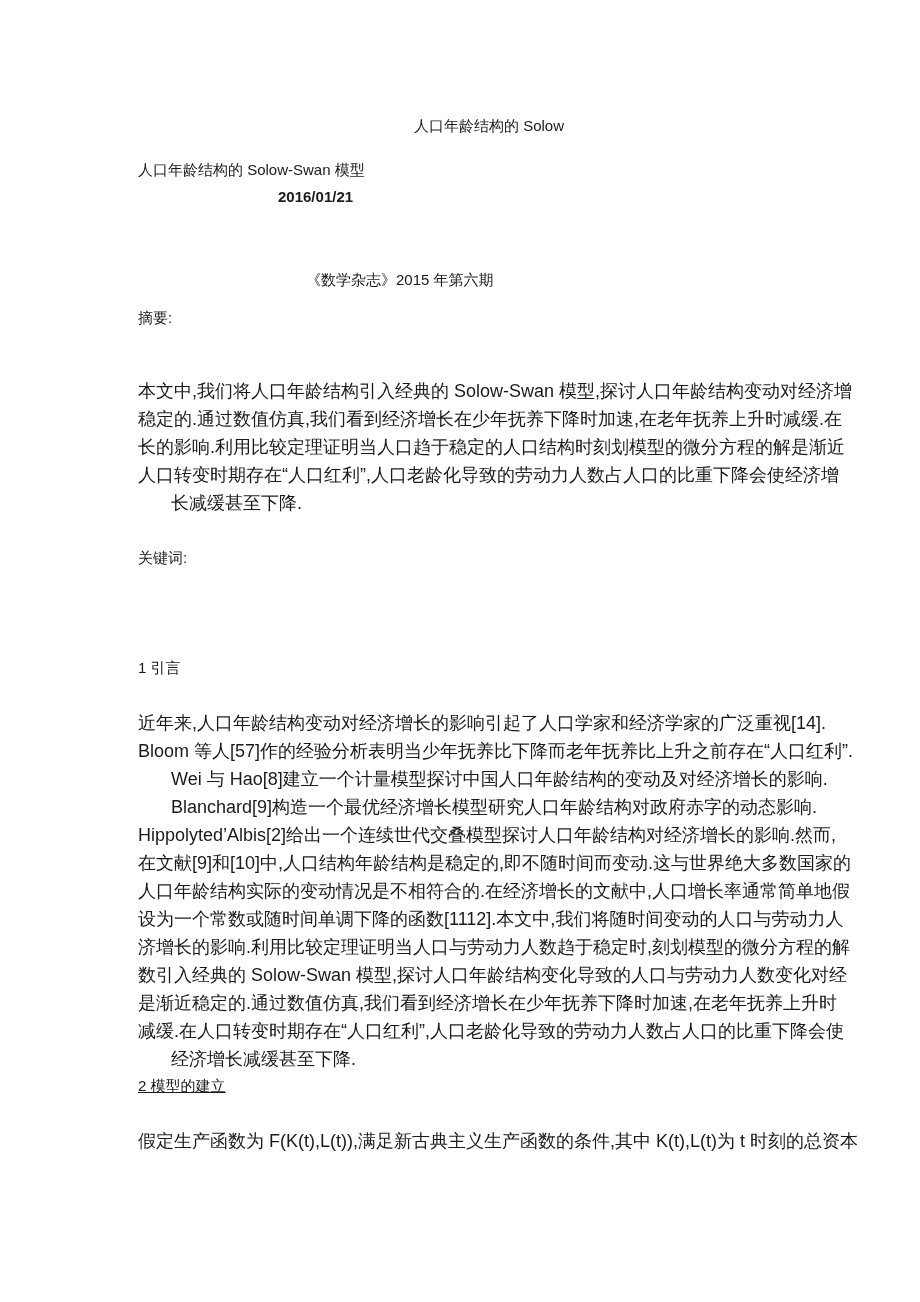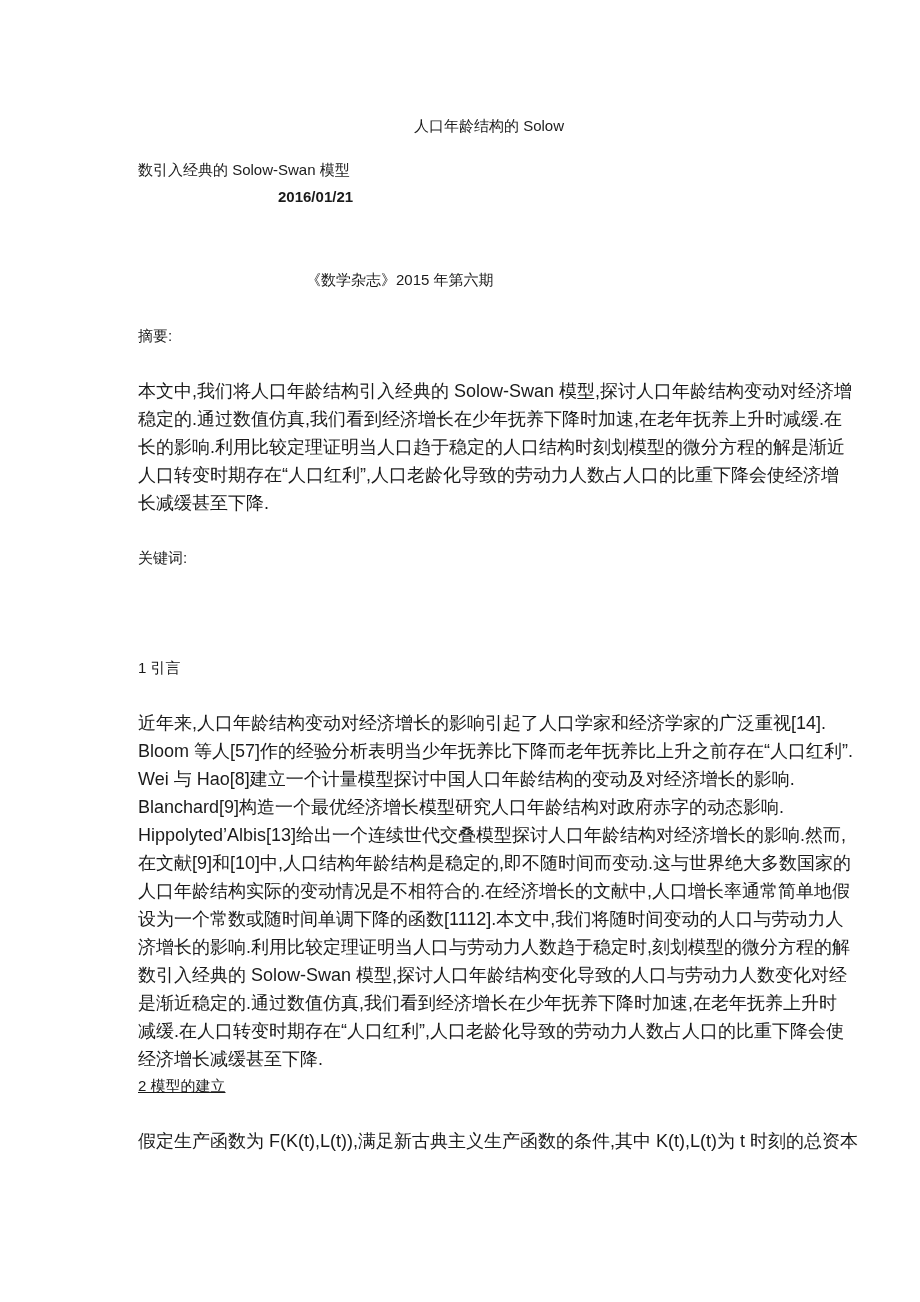--- a/index.html
+++ b/index.html
@@ -3,56 +3,56 @@
 <meta charset="utf-8">
 <style>
   html, body { margin: 0; padding: 0; background: #ffffff; }
   body { width: 920px; height: 1302px; position: relative; overflow: hidden;
          font-family: "Liberation Sans", "DejaVu Sans", sans-serif; color: #1a1a1a; }
   .page { position: absolute; left: 0; top: 0; width: 920px; height: 1302px; }
   .line { position: absolute; left: 138px; font-size: 15px; line-height: 20px; white-space: nowrap; }
   .center { left: 0; width: 920px; text-align: center; }
   .para { position: absolute; left: 138px; width: 655px; font-size: 18px; line-height: 28px; }
   .para .pl { display: block; white-space: nowrap; text-align: justify; text-align-last: justify; height: 28px; overflow: visible; }
-  .para .pl.last { text-align-last: left; }
+  .para .pl.last { text-align-last: left; margin-left: 33px; }
 </style>
 </head>
 <body>
 
 <div class="page">
 
   <div class="line center" style="top:116px;padding-left:29px;">人口年龄结构的 Solow</div>
 
-  <div class="line" style="top:160px;">数引入经典的 Solow-Swan 模型</div>
+  <div class="line" style="top:160px;">人口年龄结构的 Solow-Swan 模型</div>
 
   <div class="line" style="top:187px; left:278px;font-weight:bold;">2016/01/21</div>
 
   <div class="line" style="top:270px; left:306px;">《数学杂志》2015 年第六期</div>
 
-  <div class="line" style="top:326px;text-align:right;">摘要:</div>
+  <div class="line" style="top:308px;text-align:right;">摘要:</div>
 
   <div class="para" style="top:377px;">
     <span class="pl">本文中,我们将人口年龄结构引入经典的 Solow-Swan 模型,探讨人口年龄结构变动对经济增</span>
     <span class="pl">稳定的.通过数值仿真,我们看到经济增长在少年抚养下降时加速,在老年抚养上升时减缓.在</span>
     <span class="pl">长的影响.利用比较定理证明当人口趋于稳定的人口结构时刻划模型的微分方程的解是渐近</span>
     <span class="pl">人口转变时期存在“人口红利”,人口老龄化导致的劳动力人数占人口的比重下降会使经济增</span>
     <span class="pl last">长减缓甚至下降.</span>
   </div>
 
   <div class="line" style="top:548px;">关键词:</div>
 
 
   <div class="line" style="top:658px;">1 引言</div>
 
   <div class="para" style="top:709px;">
     <span class="pl">近年来,人口年龄结构变动对经济增长的影响引起了人口学家和经济学家的广泛重视[14].</span>
     <span class="pl">Bloom 等人[57]作的经验分析表明当少年抚养比下降而老年抚养比上升之前存在“人口红利”.</span>
     <span class="pl last">Wei 与 Hao[8]建立一个计量模型探讨中国人口年龄结构的变动及对经济增长的影响.</span>
     <span class="pl last">Blanchard[9]构造一个最优经济增长模型研究人口年龄结构对政府赤字的动态影响.</span>
-    <span class="pl">Hippolyted’Albis[13]给出一个连续世代交叠模型探讨人口年龄结构对经济增长的影响.然而,</span>
+    <span class="pl">Hippolyted’Albis[2]给出一个连续世代交叠模型探讨人口年龄结构对经济增长的影响.然而,</span>
     <span class="pl">在文献[9]和[10]中,人口结构年龄结构是稳定的,即不随时间而变动.这与世界绝大多数国家的</span>
     <span class="pl">人口年龄结构实际的变动情况是不相符合的.在经济增长的文献中,人口增长率通常简单地假</span>
     <span class="pl">设为一个常数或随时间单调下降的函数[1112].本文中,我们将随时间变动的人口与劳动力人</span>
     <span class="pl">济增长的影响.利用比较定理证明当人口与劳动力人数趋于稳定时,刻划模型的微分方程的解</span>
     <span class="pl">数引入经典的 Solow-Swan 模型,探讨人口年龄结构变化导致的人口与劳动力人数变化对经</span>
     <span class="pl">是渐近稳定的.通过数值仿真,我们看到经济增长在少年抚养下降时加速,在老年抚养上升时</span>
     <span class="pl">减缓.在人口转变时期存在“人口红利”,人口老龄化导致的劳动力人数占人口的比重下降会使</span>
     <span class="pl last">经济增长减缓甚至下降.</span>
   </div>
 

